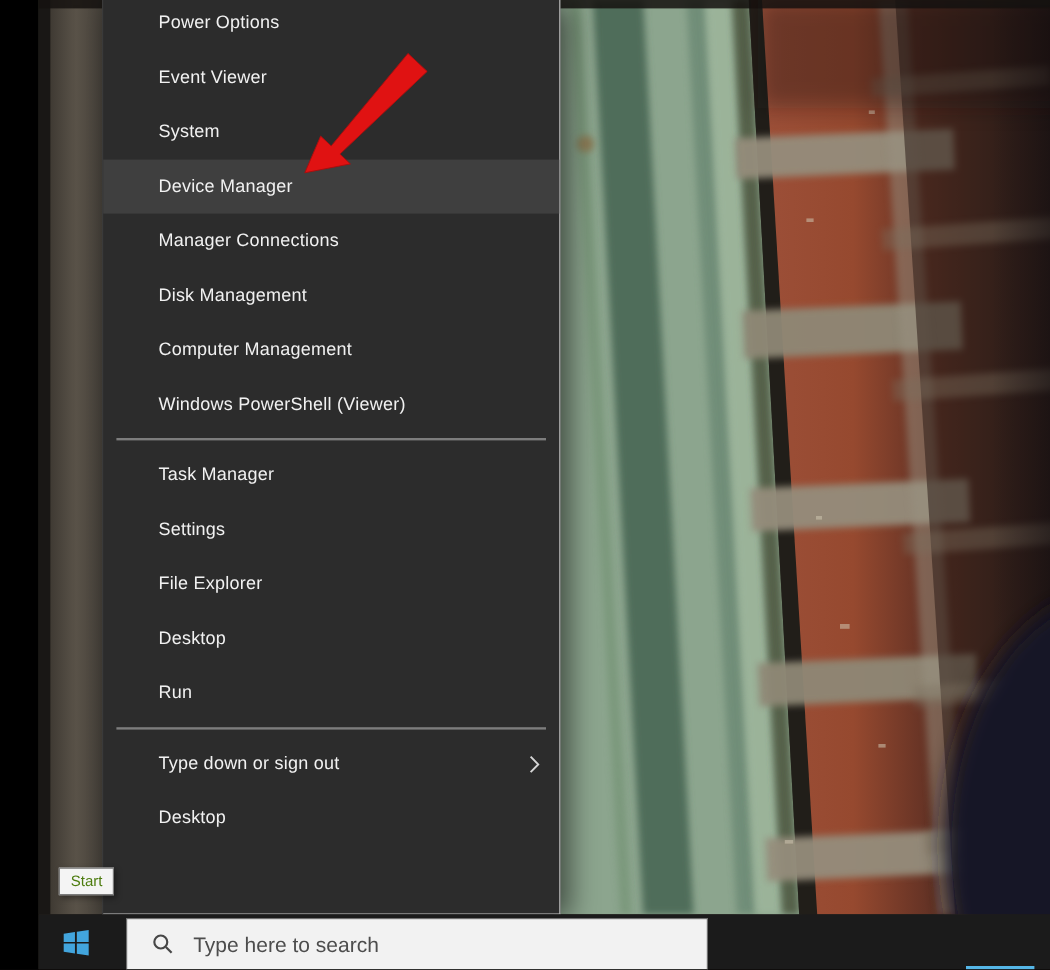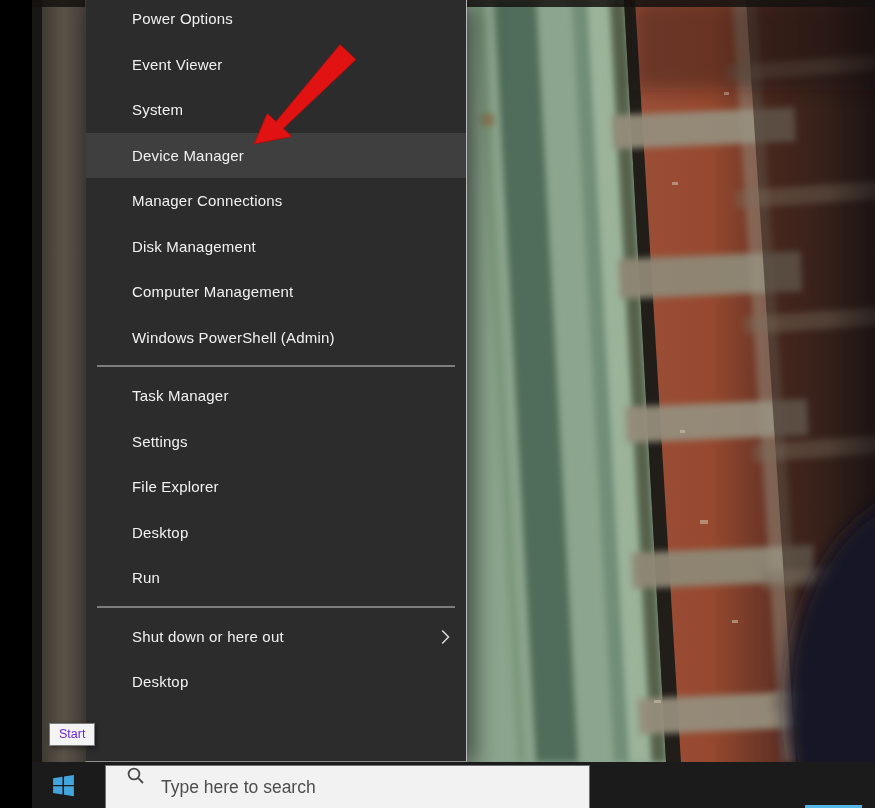--- a/index.html
+++ b/index.html
@@ -21,32 +21,32 @@
       cursor:default;}
   .mi.hl{background:#3f3f3f;}
   .sep{height:2px;background:#7d7d7d;margin:5px 11px 6px 11px;}
   .chev{position:absolute;right:16px;top:15px;}
 
   
   .arrow-overlay{position:absolute;left:0;top:0;pointer-events:none;z-index:30;}
 
   
   .tooltip{position:absolute;left:17px;top:723px;z-index:40;
-           background:#f4f4f4;border:1px solid #7c7c7c;color:#6d28d9;
+           background:#f4f4f4;border:1px solid #7c7c7c;color:#4d7c0f;
            font-size:12.5px;padding:3px 9px 4px 9px;
            box-shadow:2px 2px 5px rgba(0,0,0,0.4);}
 
   
   .taskbar{position:absolute;left:0;top:762px;width:875px;height:46px;
            background:#1b1b1b;z-index:20;}
   .start-btn{position:absolute;left:0;top:0;width:62px;height:46px;
              display:flex;align-items:center;justify-content:center;}
   .search-box{position:absolute;left:73px;top:3px;width:485px;height:43px;
               background:#f2f2f2;border:1px solid #6f6f6f;border-bottom:none;
-              box-sizing:border-box;display:flex;}
+              box-sizing:border-box;display:flex;align-items:center;}
   .search-box svg{margin-left:20px;flex:0 0 auto;}
   .search-input{border:none;outline:none;background:transparent;
                 font-size:17.5px;color:#3a3a3a;margin-left:13px;width:330px;
                 font-family:"Liberation Sans",sans-serif;}
   .search-input::placeholder{color:#4d4d4d;opacity:1;}
   .ff-underline{position:absolute;left:773px;top:43px;width:57px;height:3px;
                 background:#55b7e8;}
 </style>
 </head>
 <body>
@@ -135,30 +135,30 @@
 
   <div class="menu">
     <div class="menu-inner">
       <div class="mi">Power Options</div>
       <div class="mi">Event Viewer</div>
       <div class="mi">System</div>
       <div class="mi hl">Device Manager</div>
       <div class="mi">Manager Connections</div>
       <div class="mi">Disk Management</div>
       <div class="mi">Computer Management</div>
-      <div class="mi">Windows PowerShell (Admin)</div>
+      <div class="mi">Windows PowerShell (Viewer)</div>
       <div class="sep"></div>
       <div class="mi">Task Manager</div>
       <div class="mi">Settings</div>
       <div class="mi">File Explorer</div>
       <div class="mi">Desktop</div>
       <div class="mi">Run</div>
       <div class="sep"></div>
       <div class="mi">
-        <span>Shut down or here out</span>
+        <span>Type down or sign out</span>
         <svg class="chev" width="9" height="16" viewBox="0 0 9 16">
           <path d="M1.2,1.5 L7.5,8 L1.2,14.5" fill="none" stroke="#d6d6d6" stroke-width="1.6"></path>
         </svg>
       </div>
       <div class="mi">Desktop</div>
     </div>
   </div>
 
   <svg class="arrow-overlay" width="440" height="200" viewBox="0 0 440 200">
     <path d="M308,44.5 L244,121.6 L235.2,113.4 L222,144 L260,136.6 L251.3,128.4 L324,59.5 Z" fill="#e01212" stroke="#a80f0f" stroke-width="0.8"></path>

